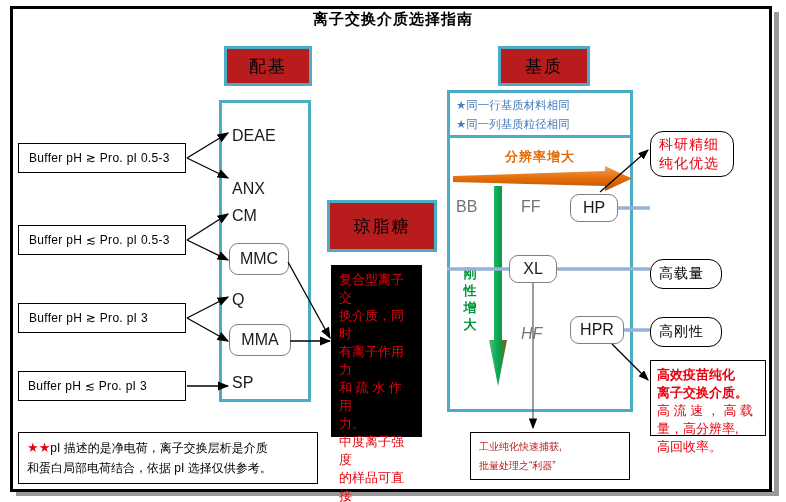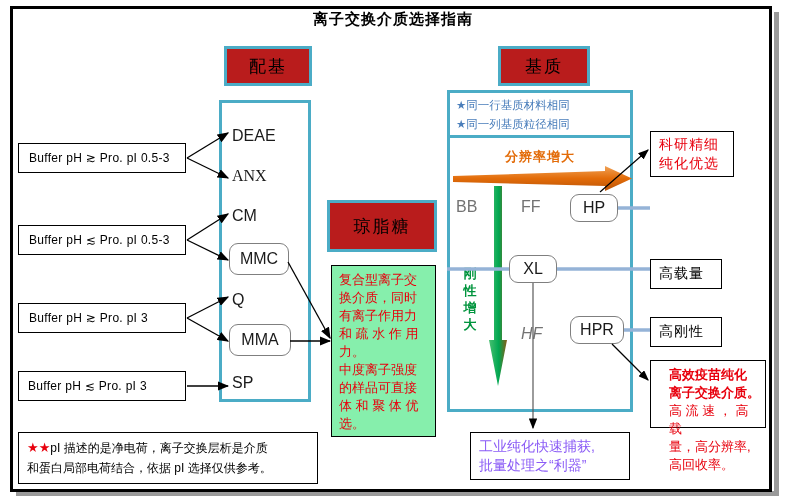--- a/index.html
+++ b/index.html
@@ -171,43 +171,44 @@
     padding-left: 10px;
     font-size: 12px;
     letter-spacing: 0.3px;
     white-space: nowrap;
   }
   .result-box {
     justify-content: flex-start;
     padding-left: 8px;
     font-size: 14px;
     letter-spacing: 1px;
+    border-radius: 13px;
   }
   .red-text { color: #e8000d; }
   .red-box-text {
     display: block;
     font-size: 13px;
     line-height: 18px;
     color: #e8000d;
   }
   #combo-box {
     position: absolute;
-    left: 331px; top: 265px; width: 105px; height: 172px;
-    border: 1.5px solid #000000;
-    background: #86efac;
+    left: 331px; top: 265px; width: 91px; height: 172px;
+    border: 1.5px solid #000000;
+    background: #000000;
     box-sizing: border-box;
     padding: 5px 5px 0 7px;
   }
   #vaccine-box {
     position: absolute;
-    left: 650px; top: 360px; width: 116px; height: 68px;
-    border: 1.5px solid #000000;
-    background: #ffffff;
-    box-sizing: border-box;
-    padding: 5px 4px 0 18px;
+    left: 650px; top: 360px; width: 116px; height: 76px;
+    border: 1.5px solid #000000;
+    background: #ffffff;
+    box-sizing: border-box;
+    padding: 5px 4px 0 6px;
   }
   .vaccine-bold {
     display: block;
     font-size: 13px;
     font-weight: bold;
     line-height: 18px;
     color: #e8000d;
     white-space: nowrap;
   }
   .vaccine-reg {
@@ -219,23 +220,23 @@
   #industry-box {
     position: absolute;
     left: 470px; top: 432px; width: 160px; height: 48px;
     border: 1.5px solid #000000;
     background: #ffffff;
     box-sizing: border-box;
     padding: 4px 0 0 8px;
   }
   .industry-line {
     display: block;
-    font-size: 14px;
+    font-size: 10px;
     line-height: 19px;
-    color: #8b5cf6;
+    color: #b91c1c;
     white-space: nowrap;
   }
   #footnote-box {
     position: absolute;
     left: 18px; top: 432px; width: 300px; height: 52px;
     border: 1.5px solid #000000;
     background: #ffffff;
     box-sizing: border-box;
     padding: 5px 16px 0 8px;
   }
@@ -269,21 +270,21 @@
   <div class="cyan-head" id="matrix-head">基质</div>
   <div class="cyan-head" id="agarose-box">琼脂糖</div>
 
   <div class="box-plain buffer-box" style="left:18px; top:143px; width:168px; height:30px;">Buffer pH ≳ Pro. pI 0.5-3</div>
   <div class="box-plain buffer-box" style="left:18px; top:225px; width:168px; height:30px;">Buffer pH ≲ Pro. pI 0.5-3</div>
   <div class="box-plain buffer-box" style="left:18px; top:303px; width:168px; height:30px;">Buffer pH ≳ Pro. pI 3</div>
   <div class="box-plain buffer-box" style="left:18px; top:371px; width:168px; height:30px;padding-left:9px;">Buffer pH ≲ Pro. pI 3</div>
 
   <div id="ligand-col"></div>
   <div class="ligand-label" style="left:232px; top:127px;">DEAE</div>
-  <div class="ligand-label" style="left:232px; top:167px;font-family:Liberation Serif, serif;">ANX</div>
+  <div class="ligand-label" style="left:232px; top:180px;">ANX</div>
   <div class="ligand-label" style="left:232px; top:207px;">CM</div>
   <div class="ligand-rounded" style="left:229px; top:243px; width:60px; height:32px;">MMC</div>
   <div class="ligand-label" style="left:232px; top:291px;">Q</div>
   <div class="ligand-rounded" style="left:229px; top:324px; width:62px; height:32px;">MMA</div>
   <div class="ligand-label" style="left:232px; top:374px;">SP</div>
 
   <div id="combo-box">
     <span class="red-box-text">复合型离子交</span>
     <span class="red-box-text">换介质，同时</span>
     <span class="red-box-text">有离子作用力</span>

